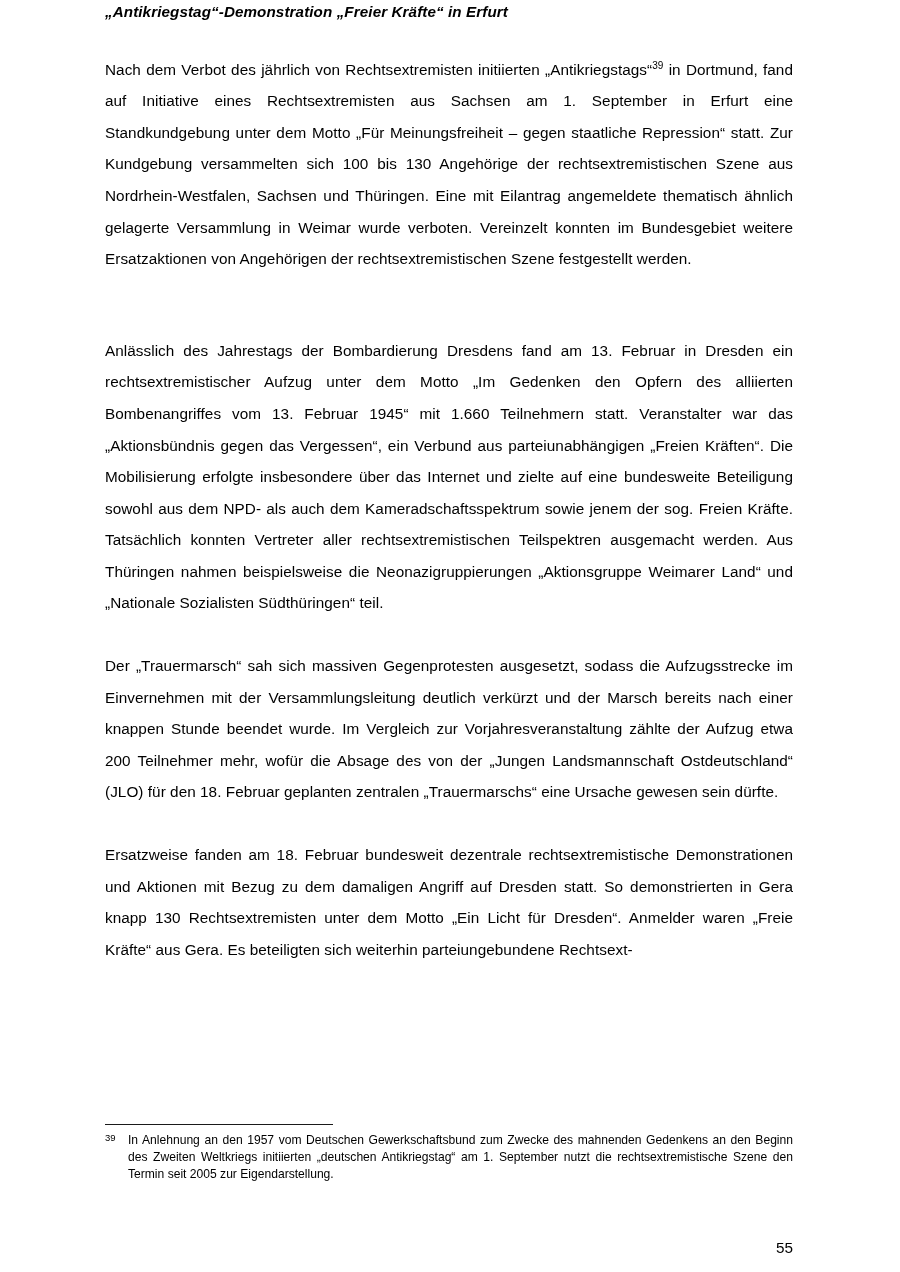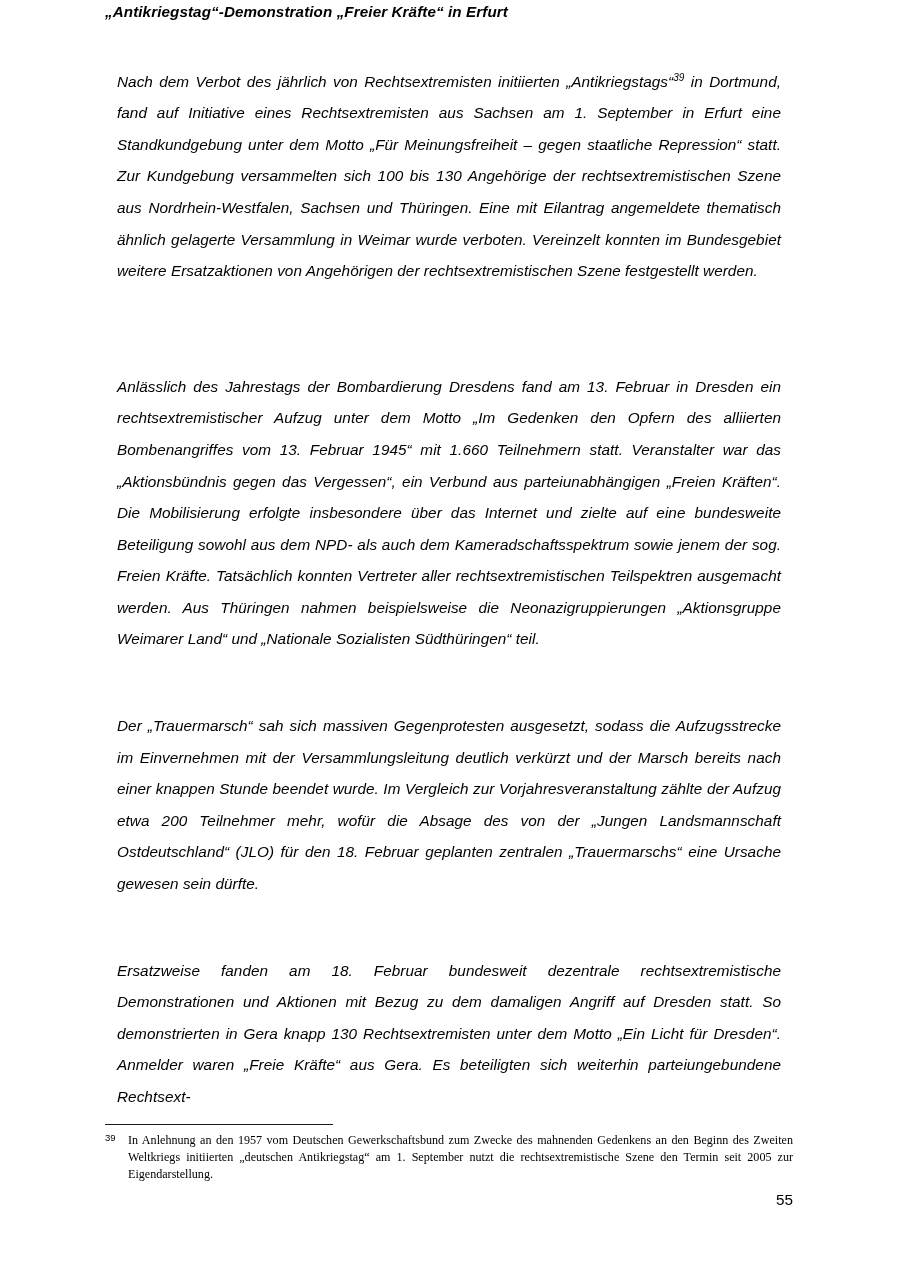--- a/index.html
+++ b/index.html
@@ -33,25 +33,24 @@
     text-align: justify;
     text-align-last: left;
     margin: 0;
     letter-spacing: 0.1px;
   }
   .body-para {
     font-size: 15.3px;
     line-height: 31.6px;
     text-align: justify;
     text-align-last: left;
-    margin: 12px;
+    margin: 0;
     letter-spacing: 0.05px;
     -webkit-hyphens: none;
     hyphens: none;
-    font-style: italic;
   }
   .spacer-after-heading { height: 30px; }
   .spacer-para { height: 31px; }
   .spacer-heading-gap { height: 30px; }
   sup.fnref {
     font-size: 10px;
     vertical-align: super;
     line-height: 0;
   }
   .footnote-area {
@@ -77,26 +76,25 @@
     flex: 0 0 23px;
     line-height: 1;
     padding-top: 1px;
   }
   .footnote-text {
     font-size: 12.1px;
     line-height: 16.8px;
     text-align: justify;
     text-align-last: left;
     flex: 1 1 auto;
-    font-family: Liberation Serif, serif;
   }
   .page-number {
     position: absolute;
     left: 0;
-    top: 1192px;
+    top: 1240px;
     width: 793px;
     text-align: right;
     font-size: 15.3px;
     line-height: 1;
   }
 </style>
 </head>
 <body>
 
 <div class="page">

